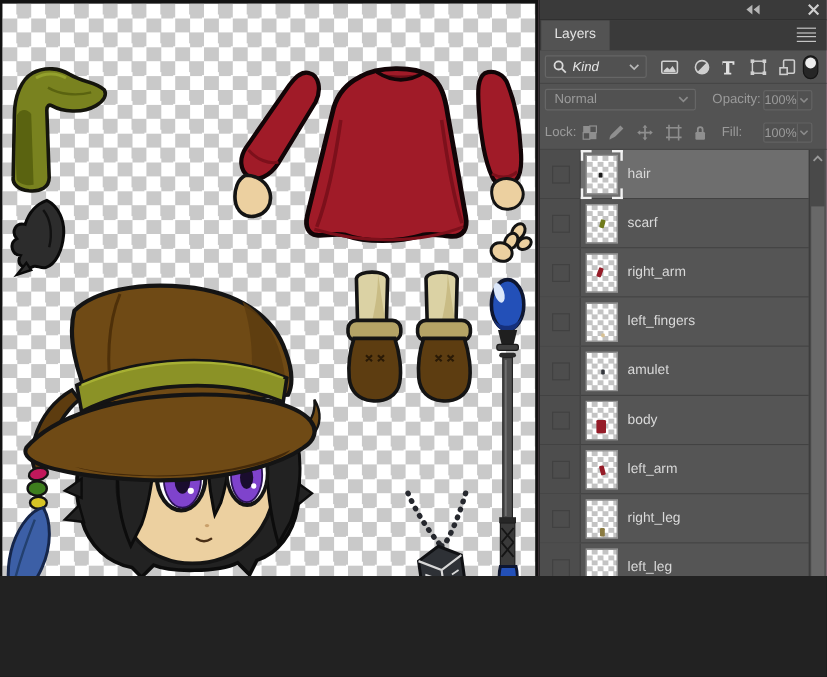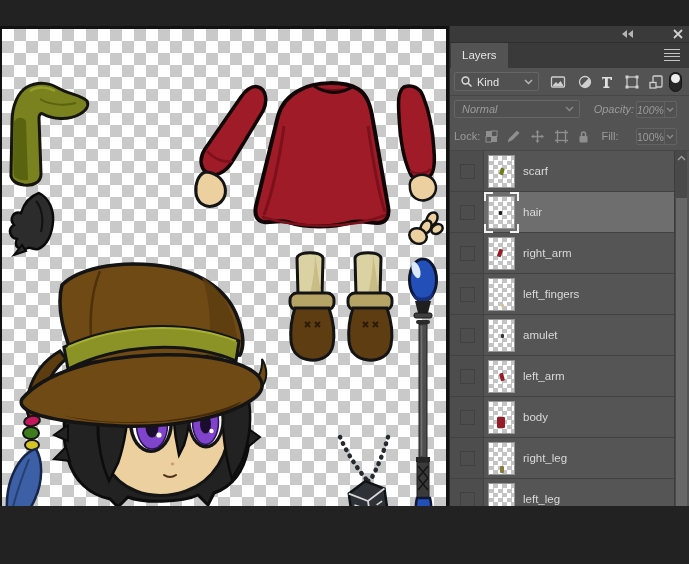--- a/index.html
+++ b/index.html
@@ -1,44 +1,44 @@
 <!DOCTYPE html>
 <html><head>
 <meta charset="utf-8">
 <style>
   html,body{margin:0;padding:0;background:#222;}
   .app{position:relative;width:689px;height:480px;overflow:hidden;
-       font-family:"Liberation Sans",sans-serif;background:#f9a8d4;margin-top:26px;
+       font-family:"Liberation Sans",sans-serif;background:#f9a8d4;
        -webkit-font-smoothing:antialiased;}
   
   .canvas-wrap{position:absolute;left:0;top:0;width:449px;height:564px;background:#121212;}
   .canvas{position:absolute;left:2px;top:3px;width:444px;height:556px;
           background:repeating-conic-gradient(#c9c9c9 0% 25%, #ffffff 0% 50%);
           background-size:24px 24px;}
   .canvas svg{position:absolute;left:0;top:0;}
   
   .panel{position:absolute;left:449px;top:0;width:240px;height:564px;background:#535353;
          border-left:1px solid #272727;box-sizing:border-box;color:#d9d9d9;font-size:11px;}
   .titlebar{position:absolute;left:0;top:0;width:100%;height:17px;background:#3a3a3a;
             border-bottom:1px solid #2e2e2e;box-sizing:border-box;}
   .tb-ico{position:absolute;top:3px;cursor:default;}
   .tabbar{position:absolute;left:0;top:17px;width:100%;height:25px;background:#3a3a3a;}
   .tab{position:absolute;left:1px;top:0;height:25px;line-height:25px;padding:0 11px;
        background:#535353;color:#e4e4e4;font-size:11.5px;}
   .panel-menu{position:absolute;right:9px;top:6px;width:16px;height:13px;}
   .panel-menu i{display:block;height:1px;background:#c4c4c4;margin:0 0 2.5px 0;border:0;}
   .row-strip{position:absolute;left:0;width:100%;box-sizing:border-box;}
   .filter-row{top:42px;height:28px;border-bottom:1px solid #464646;}
-  .blend-row{top:70px;height:27px;font-style:italic;}
+  .blend-row{top:70px;height:27px;}
   .lock-row{top:97px;height:28px;border-bottom:1px solid #464646;}
   .sel{position:absolute;background:#515151;border:1px solid #666;border-radius:2px;
        box-sizing:border-box;display:flex;align-items:center;}
   .sel .chev{margin-left:auto;margin-right:5px;}
   .kind-sel{left:4px;top:4px;width:85px;height:19px;padding-left:5px;color:#e6e6e6;}
-  .kind-sel span{margin-left:4px;}
+  .kind-sel span{margin-left:4px;font-style:italic;}
   .dim{color:#9b9b9b;}
   .blend-sel{left:4px;top:4px;width:126px;height:18px;padding-left:7px;color:#9b9b9b;}
   .lbl{position:absolute;top:7px;text-align:right;}
   .valbox{position:absolute;border:1px solid #636363;border-radius:2px;background:#515151;
           height:17px;width:43px;box-sizing:border-box;display:flex;align-items:center;color:#9b9b9b;}
   .valbox .vtxt{flex:1;text-align:center;font-size:10.5px;}
   .valbox .vdiv{width:1px;height:100%;background:#616161;}
   .valbox .vch{width:12px;display:flex;justify-content:center;}
   .ficon{position:absolute;top:6px;width:16px;height:16px;}
   .toggle{position:absolute;left:219px;top:4px;width:13px;height:20px;border-radius:7px;
@@ -324,33 +324,20 @@
         <span class="vdiv"></span>
         <span class="vch">
             <svg width="8" height="5">
               <path d="M1,1 L4,4 L7,1" fill="none" stroke="#8a8a8a" stroke-width="1.3"></path>
             </svg>
           </span>
       </div>
     </div>
 
     <div class="layer-list" id="layer-list">
-        <div class="lrow">
-        <div class="eye-cell">
-          <div class="eye-box"></div>
-
-        </div>
-        <div class="thumb-wrap">
-          <div class="thumb">
-              <div class="mark" style="left: 11px; top: 12px; width: 4px; height: 7px; background: rgb(111, 122, 27); transform: rotate(15deg);"></div>
-            </div>
-
-        </div>
-        <span class="lname name">scarf</span>
-      </div>
         <div class="lrow selected">
         <div class="eye-cell">
           <div class="eye-box"></div>
 
         </div>
         <div class="thumb-wrap">
           <div class="thumb">
               <div class="mark" style="left: 10px; top: 14px; width: 3px; height: 4px; background: rgb(28, 28, 28); transform: rotate(0deg);"></div>
             </div>
           <div class="brk">
@@ -362,20 +349,33 @@
         </div>
         <span class="lname name">hair</span>
       </div>
         <div class="lrow">
         <div class="eye-cell">
           <div class="eye-box"></div>
 
         </div>
         <div class="thumb-wrap">
           <div class="thumb">
+              <div class="mark" style="left: 11px; top: 12px; width: 4px; height: 7px; background: rgb(111, 122, 27); transform: rotate(15deg);"></div>
+            </div>
+
+        </div>
+        <span class="lname name">scarf</span>
+      </div>
+        <div class="lrow">
+        <div class="eye-cell">
+          <div class="eye-box"></div>
+
+        </div>
+        <div class="thumb-wrap">
+          <div class="thumb">
               <div class="mark" style="left: 9px; top: 11px; width: 4px; height: 8px; background: rgb(149, 28, 40); transform: rotate(20deg);"></div>
             </div>
 
         </div>
         <span class="lname name">right_arm</span>
       </div>
         <div class="lrow">
         <div class="eye-cell">
           <div class="eye-box"></div>
 
@@ -401,38 +401,38 @@
         </div>
         <span class="lname name">amulet</span>
       </div>
         <div class="lrow">
         <div class="eye-cell">
           <div class="eye-box"></div>
 
         </div>
         <div class="thumb-wrap">
           <div class="thumb">
+              <div class="mark" style="left: 8px; top: 15px; width: 8px; height: 11px; background: rgb(149, 28, 40); transform: rotate(0deg);"></div>
+            </div>
+
+        </div>
+        <span class="lname name">body</span>
+      </div>
+        <div class="lrow">
+        <div class="eye-cell">
+          <div class="eye-box"></div>
+
+        </div>
+        <div class="thumb-wrap">
+          <div class="thumb">
               <div class="mark" style="left: 11px; top: 12px; width: 4px; height: 8px; background: rgb(149, 28, 40); transform: rotate(-15deg);"></div>
             </div>
 
         </div>
         <span class="lname name">left_arm</span>
-      </div>
-        <div class="lrow">
-        <div class="eye-cell">
-          <div class="eye-box"></div>
-
-        </div>
-        <div class="thumb-wrap">
-          <div class="thumb">
-              <div class="mark" style="left: 8px; top: 15px; width: 8px; height: 11px; background: rgb(149, 28, 40); transform: rotate(0deg);"></div>
-            </div>
-
-        </div>
-        <span class="lname name">body</span>
       </div>
         <div class="lrow">
         <div class="eye-cell">
           <div class="eye-box"></div>
 
         </div>
         <div class="thumb-wrap">
           <div class="thumb">
               <div class="mark" style="left: 11px; top: 23px; width: 4px; height: 7px; background: rgb(138, 122, 64); transform: rotate(0deg);"></div>
             </div>

